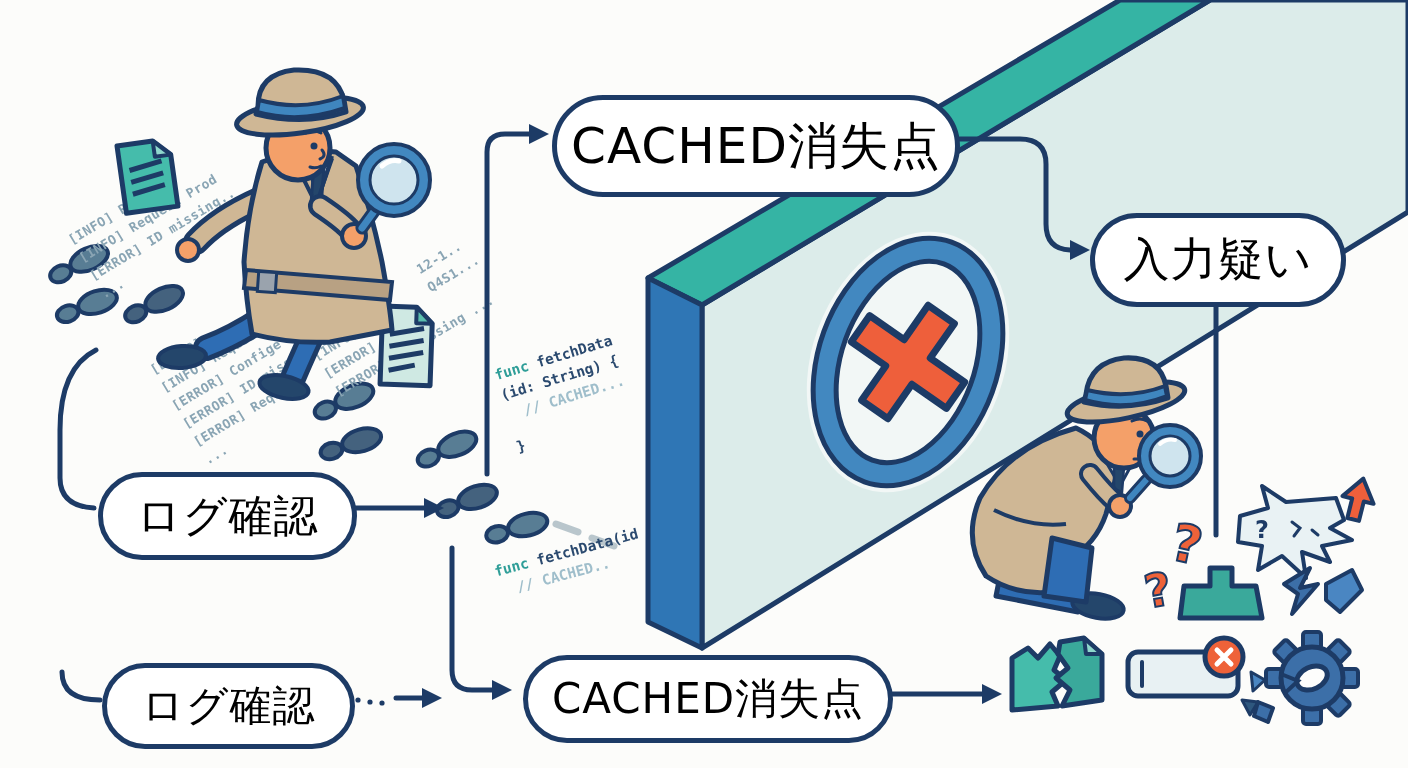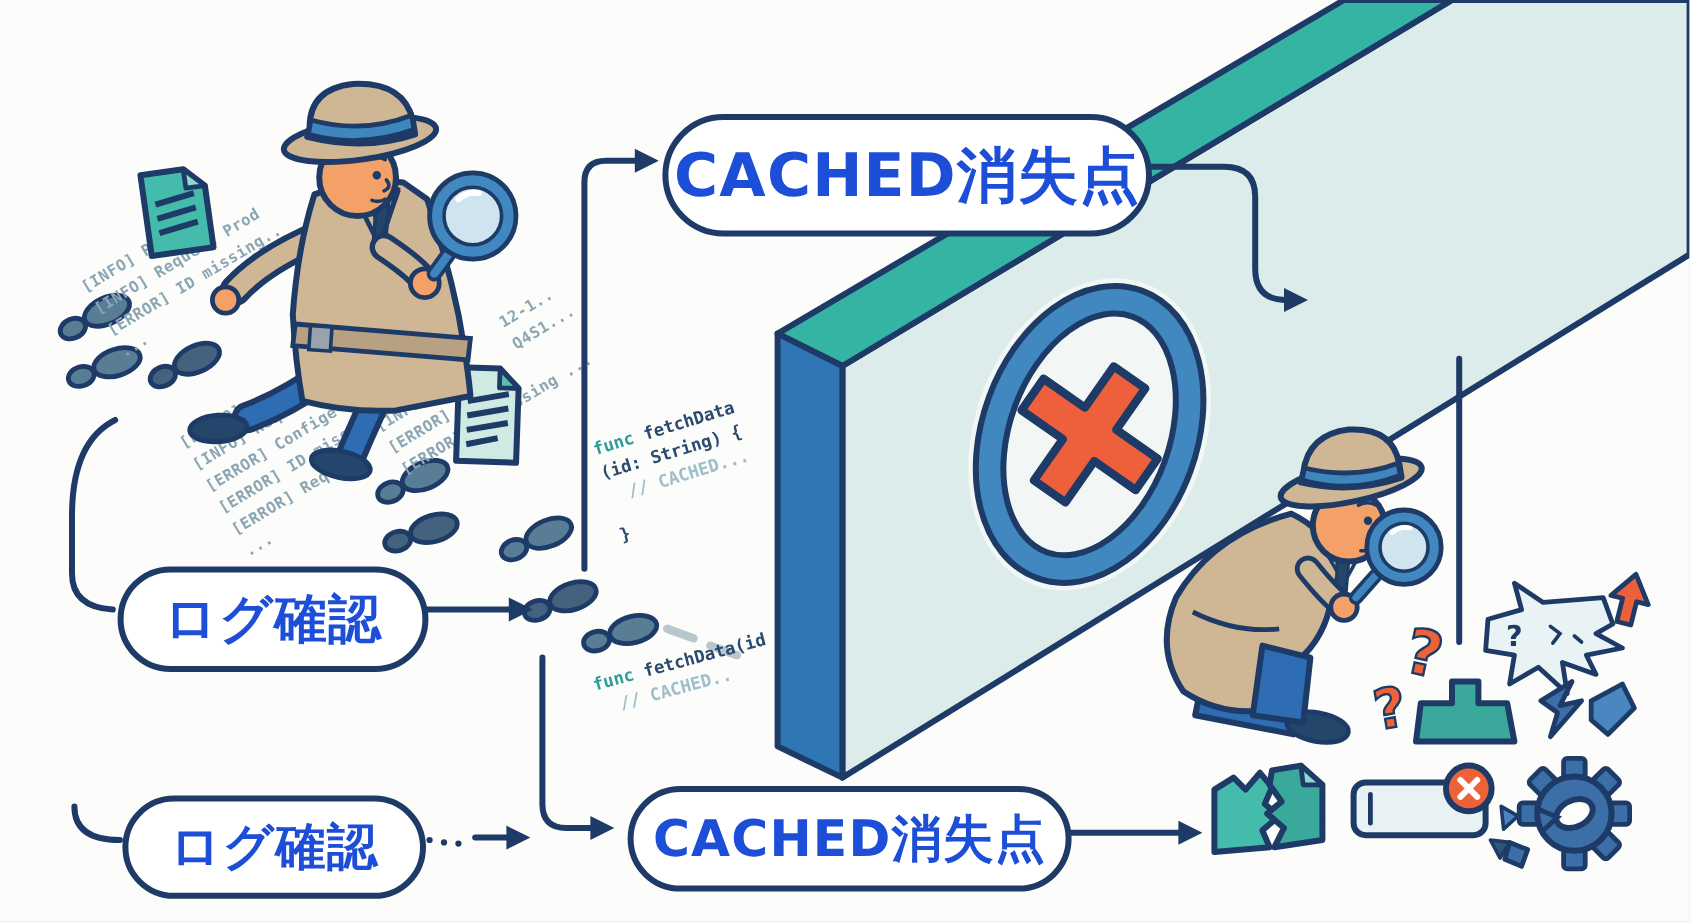--- a/index.html
+++ b/index.html
@@ -2,21 +2,21 @@
 <html><head>
 <meta charset="utf-8">
 <style>
   html,body{margin:0;padding:0;background:#e8e8e8;}
   .canvas{position:relative;width:1408px;height:768px;background:#fcfcfa;overflow:hidden;
           font-family:"DejaVu Sans",sans-serif;}
   .layer{position:absolute;left:0;top:0;width:1408px;height:768px;pointer-events:none;}
   .z1{z-index:1}.z3{z-index:3}
 
   .pill{position:absolute;z-index:4;background:#ffffff;border:5px solid #1d3b66;border-radius:60px;
-        display:flex;align-items:center;justify-content:center;color:#1d4ed8;font-weight:700;
+        display:flex;align-items:center;justify-content:center;color:#000000;font-weight:400;
         letter-spacing:1px;white-space:nowrap;}
   #pill-cached-top   {left:552px;top:95px;width:398px;height:92px;font-size:50px;}
   #pill-input        {left:1090px;top:213px;width:246px;height:84px;font-size:46px;}
   #pill-log-mid      {left:98px;top:472px;width:249px;height:78px;font-size:44px;}
   #pill-log-bottom   {left:102px;top:663px;width:243px;height:76px;font-size:42px;}
   #pill-cached-bottom{left:523px;top:655px;width:360px;height:78px;font-size:42px;}
 
   .logtxt{position:absolute;z-index:2;font-family:"DejaVu Sans Mono",monospace;font-size:13px;
           color:#8aa5b4;line-height:1.62;white-space:pre;transform-origin:0 0;font-weight:600;
           letter-spacing:.5px;}
@@ -250,20 +250,23 @@
       <circle r="31" fill="#3c6fa8" stroke="#1d3b66" stroke-width="5"></circle>
       <ellipse rx="16" ry="11" fill="#fdfdfc" stroke="#1d3b66" stroke-width="5" transform="rotate(-25)"></ellipse>
       <path d="M-31 -4 L-14 3 L-27 15" stroke="#1d3b66" stroke-width="4" fill="none" stroke-linecap="round"></path>
       <path d="M-54 24 l15 6 -5 14 -14 -6 z" fill="#3c6fa8" stroke="#1d3b66" stroke-width="4" stroke-linejoin="round"></path>
     </g>
   </svg>
 
   <div class="pill" id="pill-cached-top">
     <span>CACHED消失点</span>
   </div>
+  <div class="pill" id="pill-input">
+    <span>入力疑い</span>
+  </div>
   <div class="pill" id="pill-log-mid">
     <span>ログ確認</span>
   </div>
   <div class="pill" id="pill-log-bottom">
     <span>ログ確認</span>
   </div>
   <div class="pill" id="pill-cached-bottom">
     <span>CACHED消失点</span>
   </div>
 

